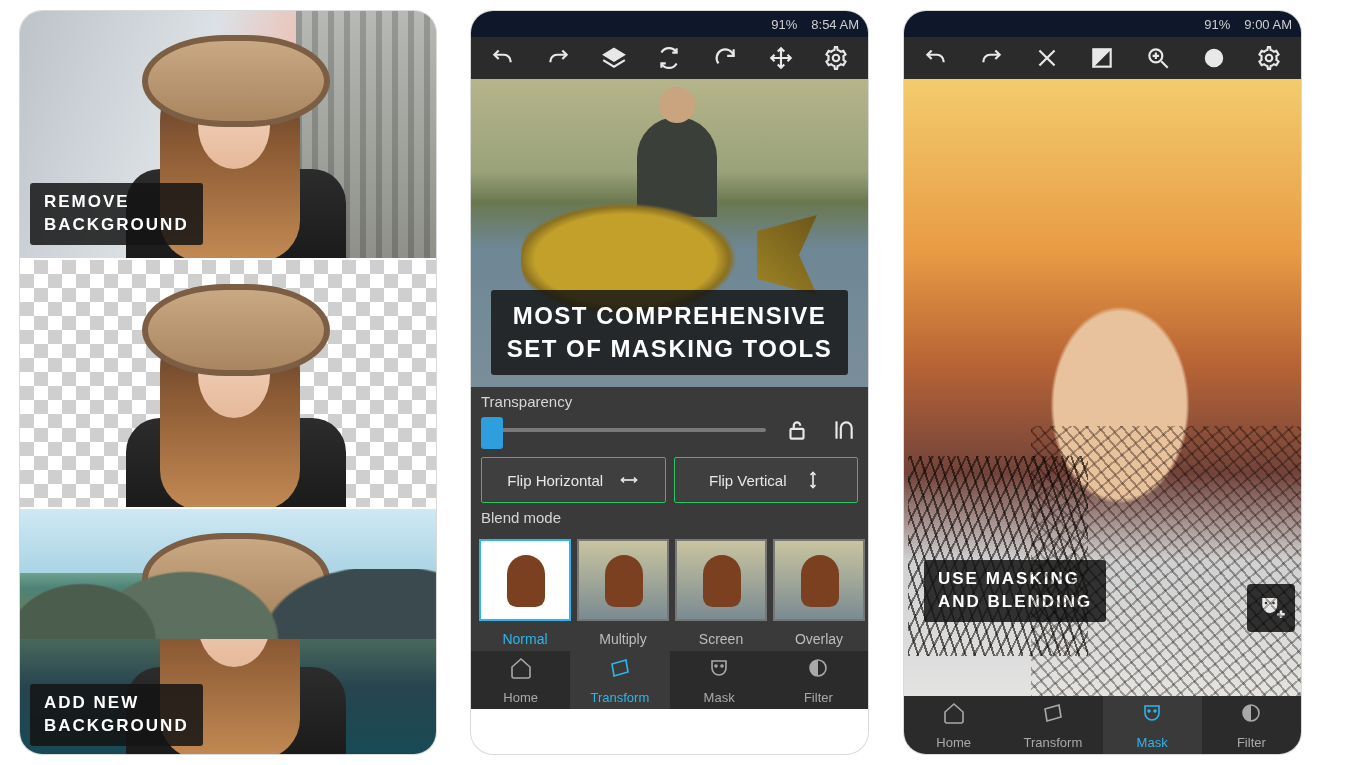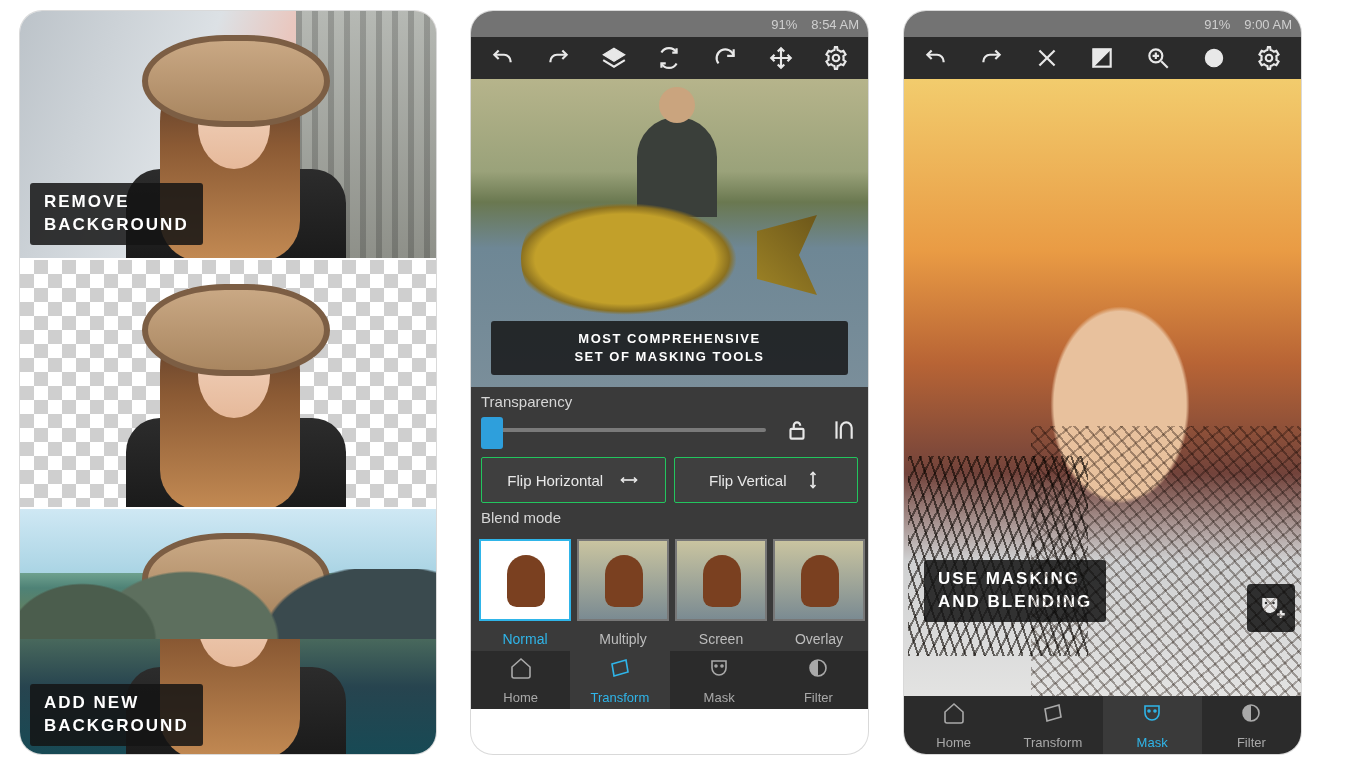--- a/index.html
+++ b/index.html
@@ -24,33 +24,33 @@
       linear-gradient(45deg,#cfcfcf 25%,transparent 25%,transparent 75%,#cfcfcf 75%);
       background-size:28px 28px;background-position:0 0,14px 14px}
   .slice3{top:498px;height:245px;background:linear-gradient(#cfe8f4 0%,#aad4e4 26%,#6ea08e 26%,#4e8276 32%,#5e8065 40%,#27444f 72%,#174a55 100%)}
   .slice3::after{content:"";position:absolute;left:0;right:0;top:60px;height:70px;background:
       radial-gradient(120px 90px at 15% 100%,#4b5d4d 0 60%,transparent 62%),
       radial-gradient(150px 110px at 40% 100%,#5d6f5e 0 60%,transparent 62%),
       radial-gradient(200px 120px at 88% 100%,#3a4a4e 0 60%,transparent 62%)}
   .tag{position:absolute;left:10px;background:rgba(20,20,20,.85);padding:8px 14px;color:#fff;font-weight:800;letter-spacing:2px;font-size:17px;line-height:1.35;border-radius:3px}
 
   
-  .statusbar{height:26px;background:#737373;color:#cfcfcf;font-size:13px;display:flex;align-items:center;justify-content:flex-end;gap:7px;padding:0 9px}
+  .statusbar{height:26px;background:#0f172a;color:#cfcfcf;font-size:13px;display:flex;align-items:center;justify-content:flex-end;gap:7px;padding:0 9px}
   .statusbar .l{display:flex;align-items:center;gap:7px;margin-right:auto}
   .sb-ic{display:inline-flex;align-items:center;justify-content:center}
   .toolbar{height:42px;background:#2b2b2b;display:flex;align-items:center;justify-content:space-around;padding:0 4px}
   .tbtn{width:30px;height:30px;display:flex;align-items:center;justify-content:center;color:#e8e8e8;cursor:pointer}
   .tbtn svg{width:26px;height:26px;fill:#e8e8e8;stroke:#e8e8e8}
 
   .s2 .canvas{position:relative;height:308px;background:linear-gradient(#b6b48b 0%,#9aa27a 30%,#6a7850 40%,#6e8795 55%,#7a8e9a 100%);overflow:hidden}
   .s2 .canvas .fish{position:absolute;left:50px;top:120px;width:260px;height:120px;background:radial-gradient(180px 90px at 40% 50%,#c2a02a 0 50%,#8a7020 58%,transparent 62%);border-radius:60px 34px 34px 60px}
   .s2 .canvas .fish::after{content:"";position:absolute;right:-36px;top:16px;width:60px;height:80px;background:linear-gradient(45deg,#9e8426,#6d571a);clip-path:polygon(0 20%,100% 0,70% 50%,100% 100%,0 80%)}
   .s2 .canvas .man{position:absolute;left:166px;top:38px;width:80px;height:100px;border-radius:40px 40px 0 0;background:#3a3f3a}
   .s2 .canvas .man::before{content:"";position:absolute;left:22px;top:-30px;width:36px;height:36px;border-radius:50%;background:#caa47e}
-  .s2 .canvas .banner{position:absolute;left:20px;right:20px;bottom:12px;background:rgba(18,18,18,.82);color:#fff;font-weight:800;letter-spacing:1.5px;font-size:13px;line-height:1.4;text-align:center;padding:9px 8px;border-radius:3px}
+  .s2 .canvas .banner{position:absolute;left:20px;right:20px;bottom:12px;background:rgba(18,18,18,.82);color:#fff;font-weight:800;letter-spacing:1.5px;font-size:24px;line-height:1.4;text-align:center;padding:9px 8px;border-radius:3px}
 
   .s2 .panel{background:#3a3a3a;color:#d6d6d6;padding:6px 10px 2px;font-size:15px}
   .s2 .panel .lbl{font-size:15px;color:#d6d6d6;margin-bottom:5px}
   .sliderrow{display:flex;align-items:center;gap:16px}
   .slider{flex:1;height:26px;position:relative;display:flex;align-items:center}
   .slider .track{height:4px;background:#7a7a7a;flex:1;border-radius:2px}
   .slider .thumb{position:absolute;left:0;top:0;width:22px;height:32px;background:#2e9fdc;border-radius:3px}
   .picon{width:30px;height:30px;display:flex;align-items:center;justify-content:center}
   .picon svg{width:26px;height:26px;fill:#e6e6e6;stroke:#e6e6e6}
   .fliprow{display:flex;gap:8px;margin:12px 0 6px}

